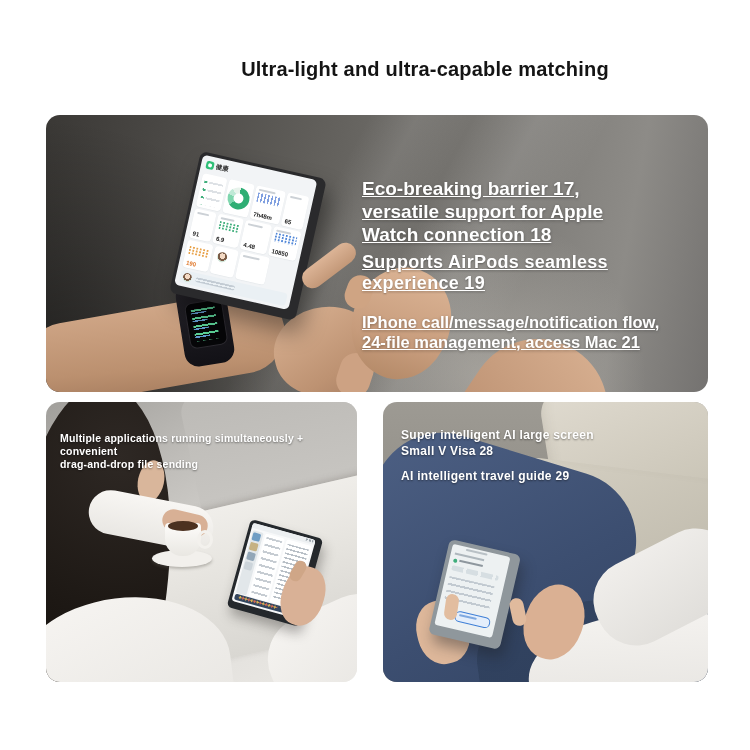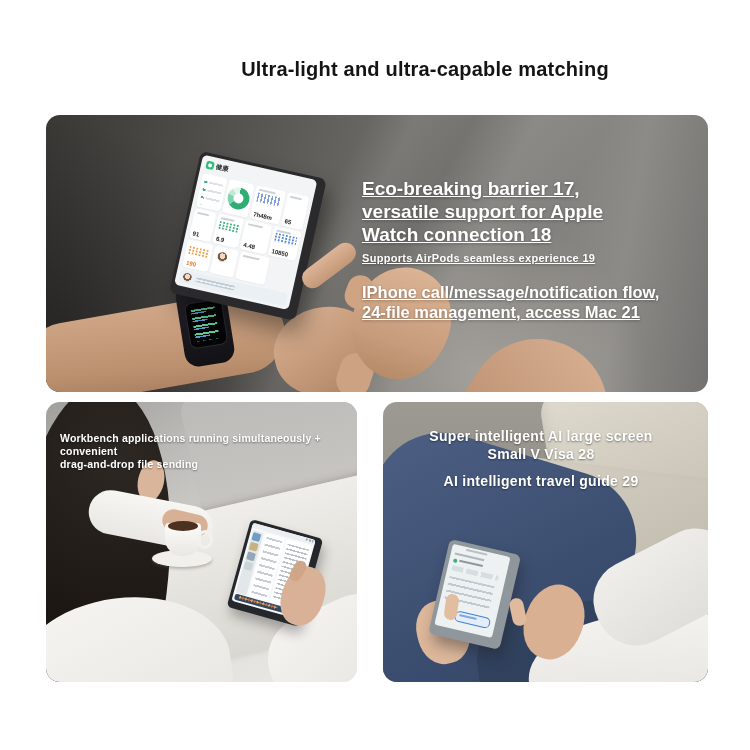--- a/index.html
+++ b/index.html
@@ -20,33 +20,33 @@
       linear-gradient(100deg,#3a3835 0%,#4b4946 18%,#605e5a 38%,#6f6d69 52%,#7d7b77 68%,#8d8b87 85%,#747270 100%);}
   .office-card{left:46px;top:402px;width:311px;height:280px;
     background:linear-gradient(150deg,#a19f9b 0%,#bebcb8 28%,#d3d1cd 52%,#e4e2de 78%,#eceae6 100%);}
   .ai-card{left:383px;top:402px;width:325px;height:280px;
     background:linear-gradient(180deg,#9d9a93 0%,#908d86 45%,#827f78 100%);}
 
   
   .hero-text{position:absolute;left:316px;top:62px;width:330px;color:#fff;text-decoration:underline;}
   .hero-heading{font-size:19px;line-height:23px;font-weight:bold;white-space:pre-line;
     text-shadow:0 1px 3px rgba(0,0,0,.35);}
-  .hero-sub{margin-top:6px;font-size:11px;font-weight:bold;letter-spacing:.3px;
+  .hero-sub{margin-top:6px;font-size:18px;font-weight:bold;letter-spacing:.3px;
     text-shadow:0 1px 2px rgba(0,0,0,.35);}
   .hero-para{margin-top:18px;font-size:16.5px;line-height:20px;font-weight:bold;white-space:pre-line;
     text-shadow:0 1px 3px rgba(0,0,0,.35);}
 
   .office-text{position:absolute;left:14px;top:20px;width:285px;color:#fff;z-index:30;}
   .office-heading{font-size:16.5px;line-height:17.5px;font-weight:bold;white-space:pre-line;
     text-shadow:0 1px 3px rgba(0,0,0,.45);}
   .office-sub{margin-top:10px;font-size:10.5px;line-height:13px;font-weight:bold;letter-spacing:.2px;
     white-space:pre-line;text-shadow:0 1px 2px rgba(0,0,0,.45);}
 
   .ai-text{position:absolute;left:18px;top:26px;width:280px;color:#fff;z-index:30;}
-  .ai-line{font-size:14px;font-weight:bold;letter-spacing:.3px;text-shadow:0 1px 2px rgba(0,0,0,.45);text-align:center;}
+  .ai-line{font-size:12px;font-weight:bold;letter-spacing:.3px;text-shadow:0 1px 2px rgba(0,0,0,.45);}
   .ai-line+.ai-line{margin-top:2px;}
 
   
   .skin{background:linear-gradient(180deg,#d8b091 0%,#c59a7a 55%,#b1886a 100%);}
   .abs{position:absolute;}
 
   
   .hero-armL{left:-22px;top:192px;width:262px;height:82px;border-radius:44px;transform:rotate(-10deg);
     background:linear-gradient(185deg,#d3aa8b,#bb906f 70%,#a57c5e);}
   .hero-fist{left:228px;top:192px;width:104px;height:88px;border-radius:48% 52% 50% 50%;
@@ -304,21 +304,21 @@
         </div>
         <div class="os-mid"></div>
         <div class="os-doc"></div>
         <div class="os-dock"></div>
       </div>
     </div>
     <div class="abs handR"></div>
     <div class="abs thumbR"></div>
 
     <div class="office-text">
-      <div class="office-sub">Workbench applications running simultaneously + convenient
+      <div class="office-sub">Multiple applications running simultaneously + convenient
 drag-and-drop file sending</div>
     </div>
   </div>
 
   <div class="card ai-card">
     <div class="abs pillow1"></div>
     <div class="abs pillow2"></div>
     <div class="abs leg"></div>
     <div class="abs leg2"></div>
     <div class="abs blanket"></div>

